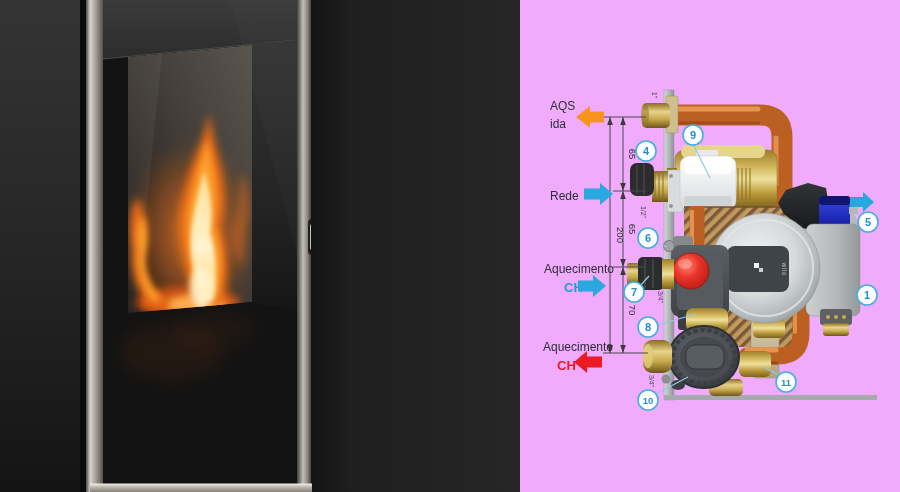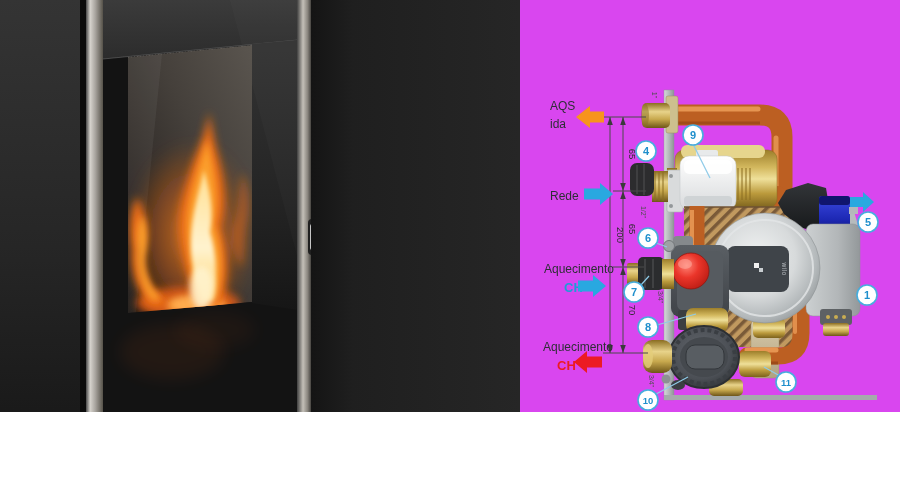--- a/index.html
+++ b/index.html
@@ -1,16 +1,16 @@
 <!DOCTYPE html>
 <html><head>
 <meta charset="utf-8">
 <style>
   html,body{margin:0;padding:0;background:#fff;}
-  .stage{position:relative;width:900px;height:412px;overflow:hidden;background:#d946ef;
+  .stage{position:relative;width:900px;height:492px;overflow:hidden;background:#f0abfc;
          font-family:"Liberation Sans",sans-serif;}
   .stage svg{position:absolute;top:0;display:block;}
   #photo-svg{left:0;}
   #diagram-svg{left:520px;}
   
   .lbl{font-family:"Liberation Sans",sans-serif;font-size:12px;fill:#2e2e36;}
   .ch{font-family:"Liberation Sans",sans-serif;font-size:13px;font-weight:bold;}
   .dim{font-family:"Liberation Sans",sans-serif;font-size:9.5px;fill:#2b2b2b;}
   .pipe{font-family:"Liberation Sans",sans-serif;font-size:7px;fill:#4f4f4f;}
   .pnum{font-family:"Liberation Sans",sans-serif;font-size:11px;font-weight:bold;fill:#1F8FCC;}

